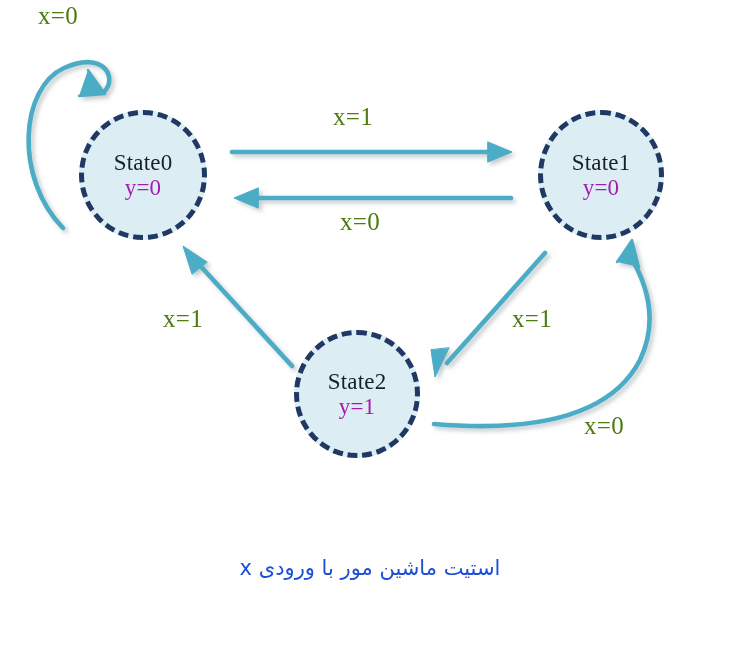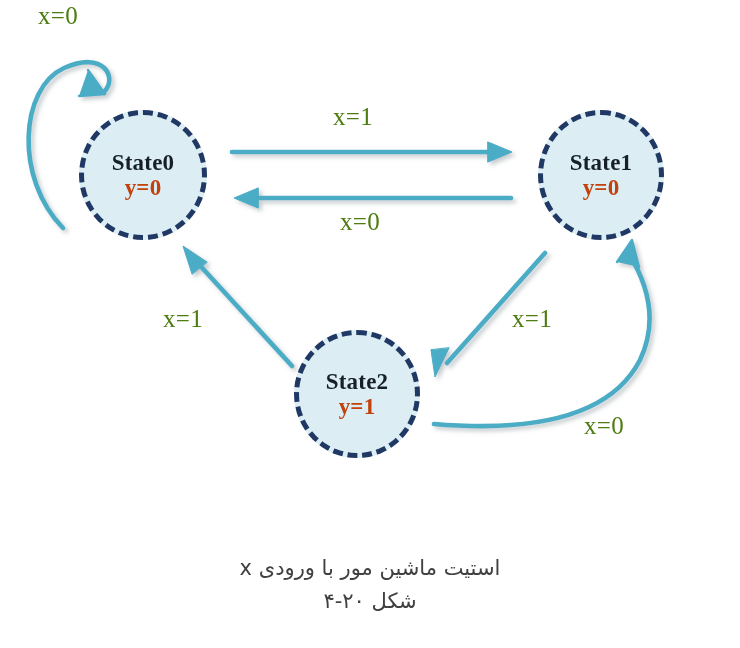--- a/index.html
+++ b/index.html
@@ -22,32 +22,31 @@
     border-radius: 50%;
     background: #DCEEF3;
     border: 5px dashed #1F3864;
     box-sizing: border-box;
     display: flex;
     flex-direction: column;
     align-items: center;
     justify-content: center;
     line-height: 1.04;
     z-index: 5;
-    font-weight: bold;
   }
   .state-name {
     font-family: "Liberation Serif", serif;
     font-size: 23px;
     color: #17202A;
     letter-spacing: 0.2px;
   }
   .state-output {
     font-family: "Liberation Serif", serif;
     font-size: 23px;
-    color: #c2410c;
+    color: #a21caf;
     letter-spacing: 0.2px;
     margin-top: 1px;
   }
 
   #state0 { left: 79px;  top: 110px; width: 128px; height: 130px; }
   #state1 { left: 538px; top: 110px; width: 126px; height: 130px; align-items: center; }
   #state2 { left: 294px; top: 330px; width: 126px; height: 128px; }
 
   
   #edge-layer {
@@ -79,21 +78,21 @@
   
   #caption {
     position: absolute;
     left: 0;
     top: 552px;
     width: 740px;
     text-align: center;
     direction: rtl;
     font-family: "DejaVu Sans", sans-serif;
     font-size: 21px;
-    color: #404040;
+    color: #1d4ed8;
     line-height: 1.55;
   }
   .caption-line { display: block; }
 </style>
 </head>
 <body>
 
 <div id="page">
 
   <svg id="edge-layer" viewBox="0 0 740 648" xmlns="http://www.w3.org/2000/svg">
@@ -143,16 +142,15 @@
 
   <span id="label-loop" class="edge-label">x=0</span>
   <span id="label-0to1" class="edge-label">x=1</span>
   <span id="label-1to0" class="edge-label">x=0</span>
   <span id="label-1to2" class="edge-label">x=1</span>
   <span id="label-2to0" class="edge-label">x=1</span>
   <span id="label-2to1" class="edge-label">x=0</span>
 
   <div id="caption">
     <span class="caption-line">استیت ماشین مور با ورودی x</span>
-    <span class="caption-line">شکل ۲۰-۴</span>
   </div>
 
 </div>
 
 </body></html>

